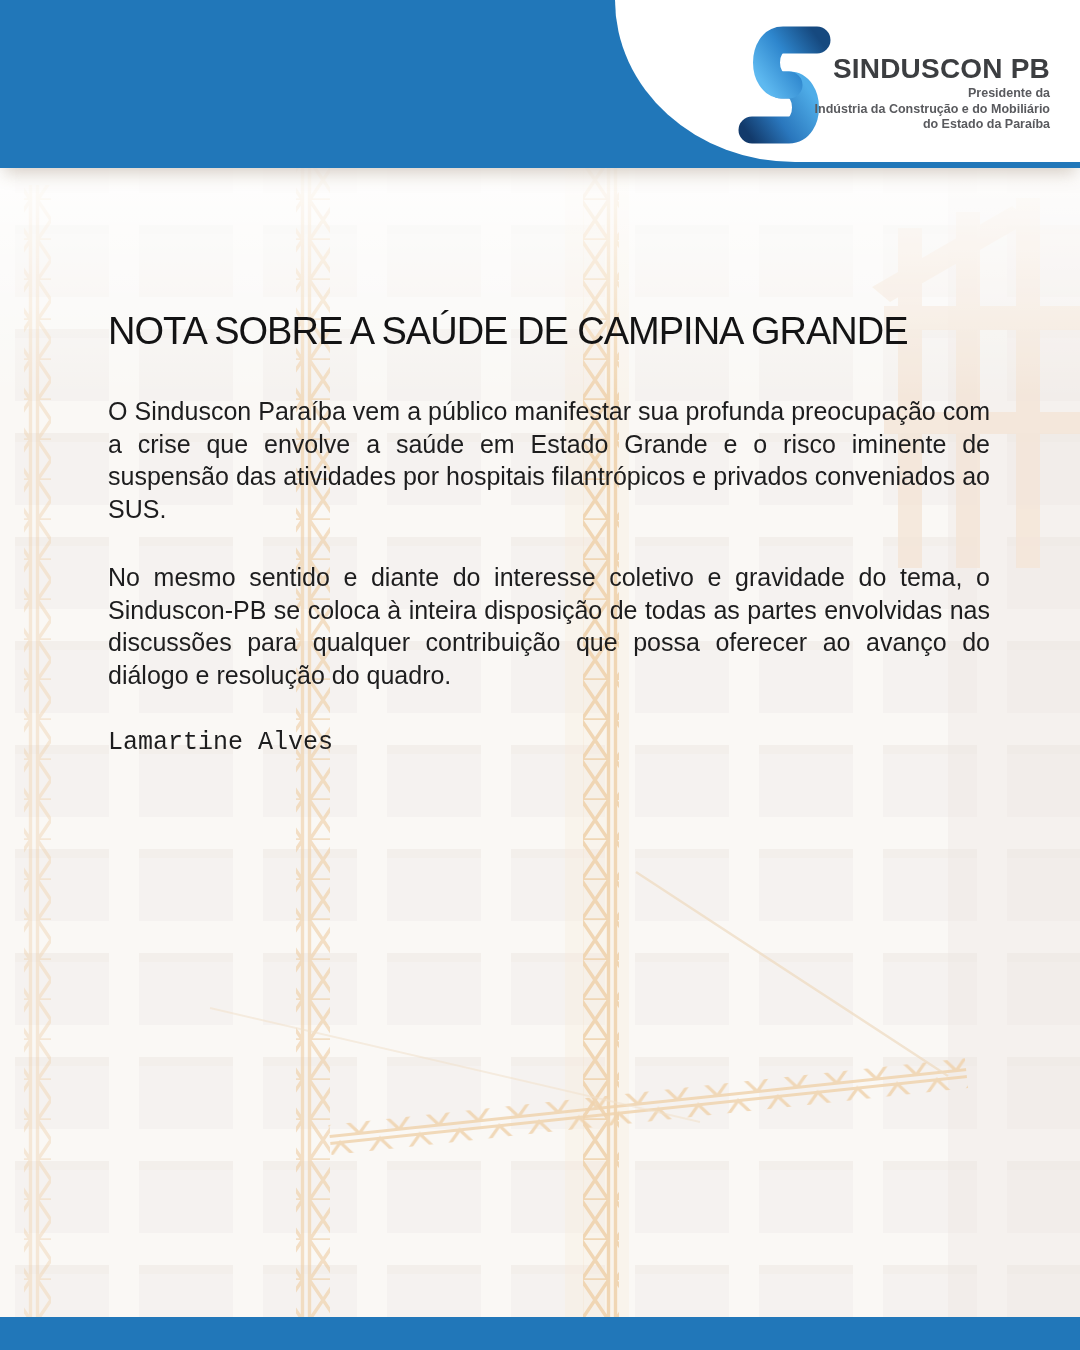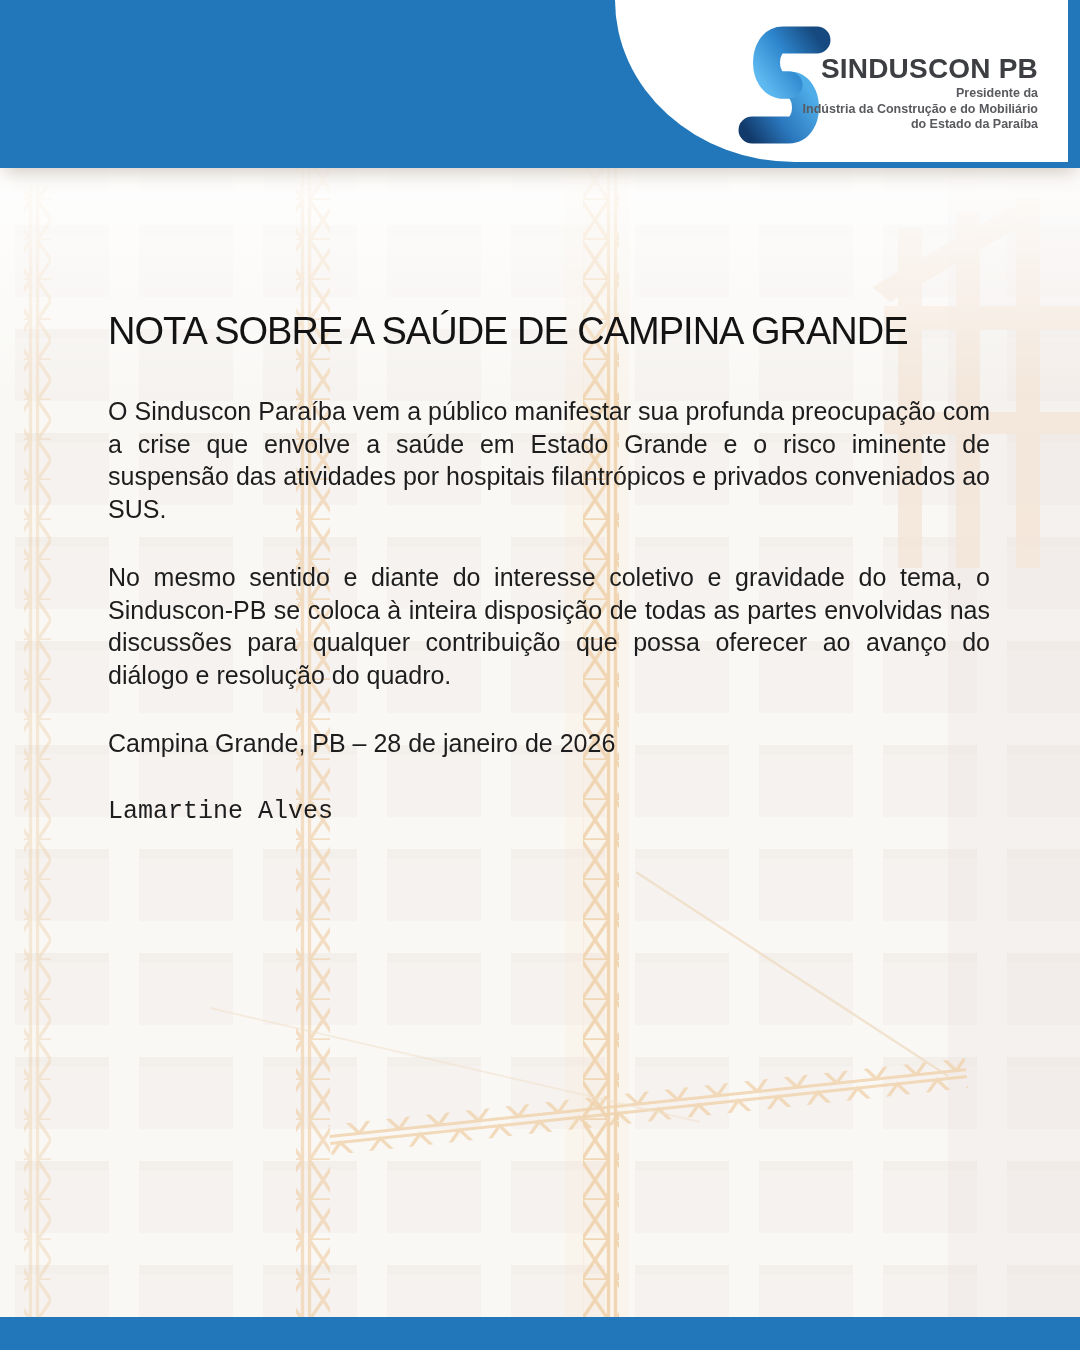--- a/index.html
+++ b/index.html
@@ -16,21 +16,21 @@
 
   .bg { position: absolute; left: 0; top: 0; z-index: 0; }
 
   .header-band {
     position: absolute; top: 0; left: 0; width: 100%; height: 168px;
     background: #2177b9;
     box-shadow: 0 9px 16px -4px rgba(115, 85, 55, 0.28);
     z-index: 2;
   }
   .logo-panel {
-    position: absolute; top: 0; left: 615px; right: 12px; height: 162px;
+    position: absolute; top: 0; left: 615px; right: 0; height: 162px;
     background: #ffffff;
     border-bottom-left-radius: 180px 162px;
     z-index: 3;
   }
   .s-icon { position: absolute; left: 122px; top: 24px; width: 96px; height: 122px; }
   .brand {
     position: absolute; top: 54px; right: 30px;
     font-size: 28px; line-height: 30px; font-weight: bold;
     color: #3c3e41; letter-spacing: 0.2px; white-space: nowrap;
   }
@@ -136,18 +136,17 @@
       <div>Presidente da</div>
       <div>Indústria da Construção e do Mobiliário</div>
       <div>do Estado da Paraíba</div>
     </div>
   </div>
 
   <div class="content">
     <h1 class="title">NOTA SOBRE A SAÚDE DE CAMPINA GRANDE</h1>
     <p class="para first">O Sinduscon Paraíba vem a público manifestar sua profunda preocupação com a crise que envolve a saúde em Estado Grande e o risco iminente de suspensão das atividades por hospitais filantrópicos e privados conveniados ao SUS.</p>
     <p class="para">No mesmo sentido e diante do interesse coletivo e gravidade do tema, o Sinduscon-PB se coloca à inteira disposição de todas as partes envolvidas nas discussões para qualquer contribuição que possa oferecer ao avanço do diálogo e resolução do quadro.</p>
-    <p class="dateline">Campina Grande, PB – 28 de janeiro de 2026</p>
     <p class="sig">Lamartine Alves</p>
   </div>
 
   <div class="footer-band"></div>
 </div>
 
 </body></html>

